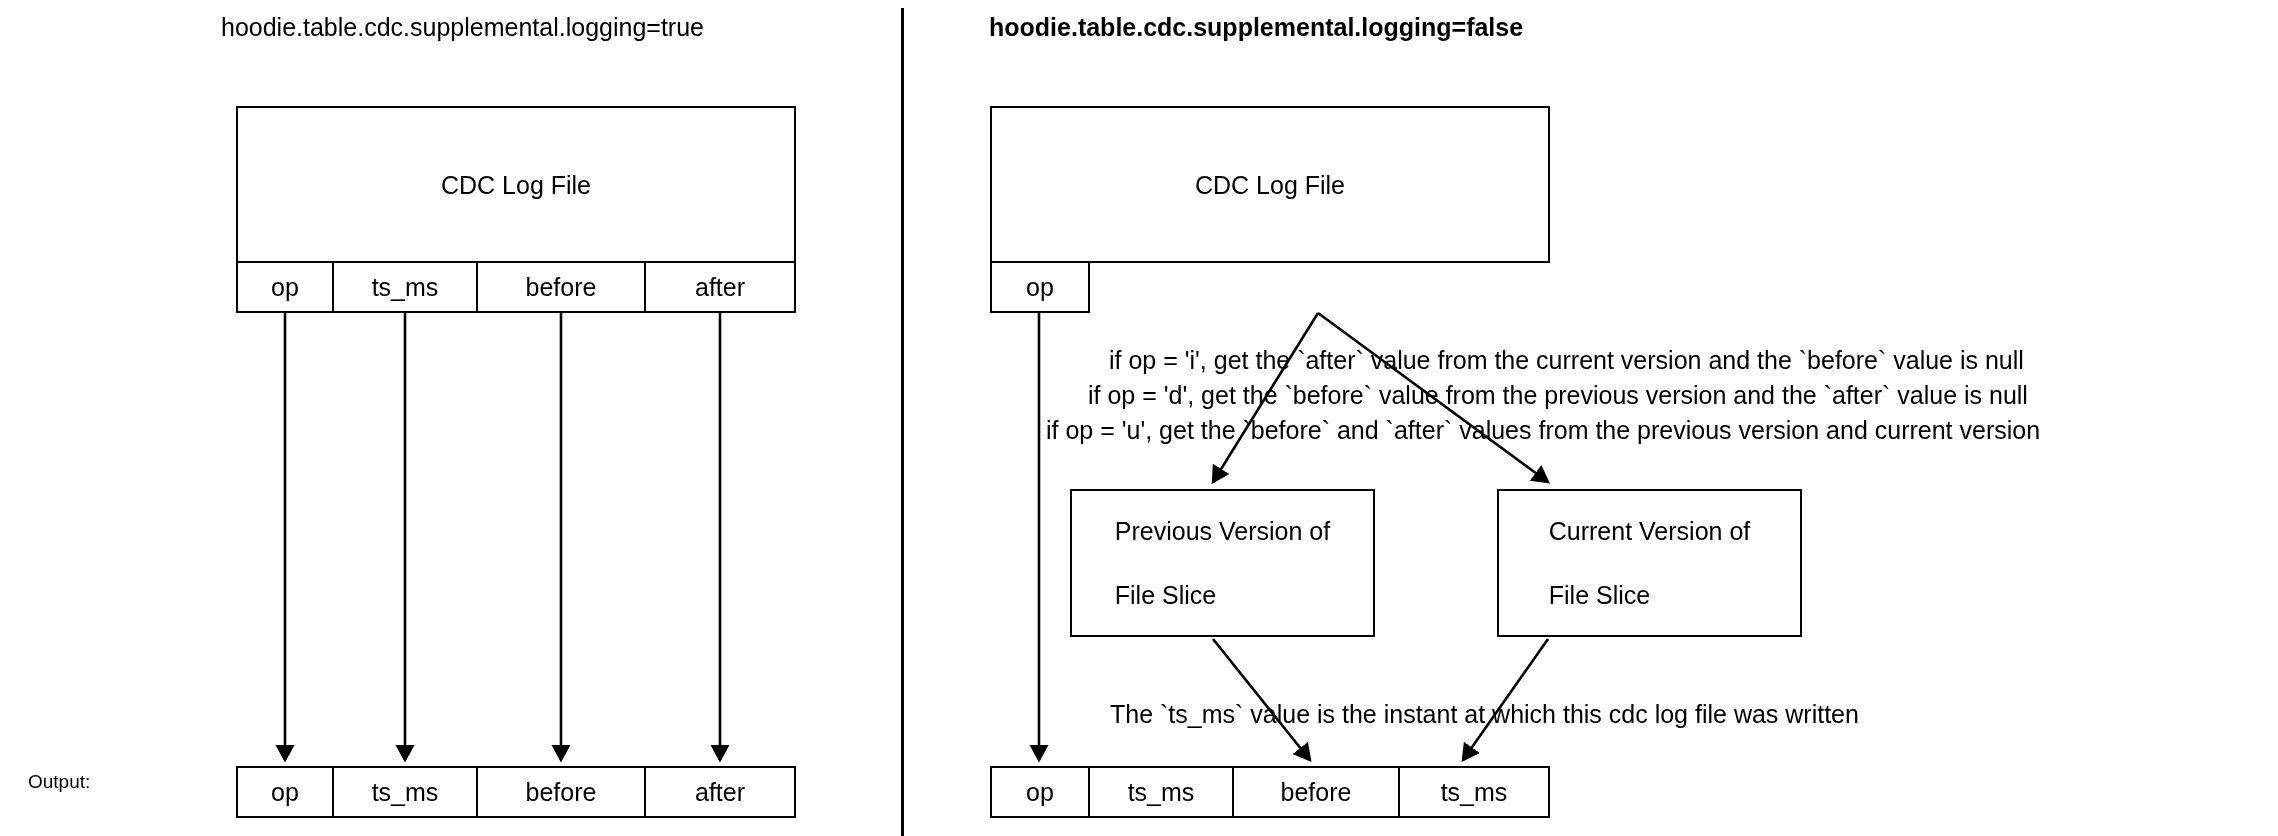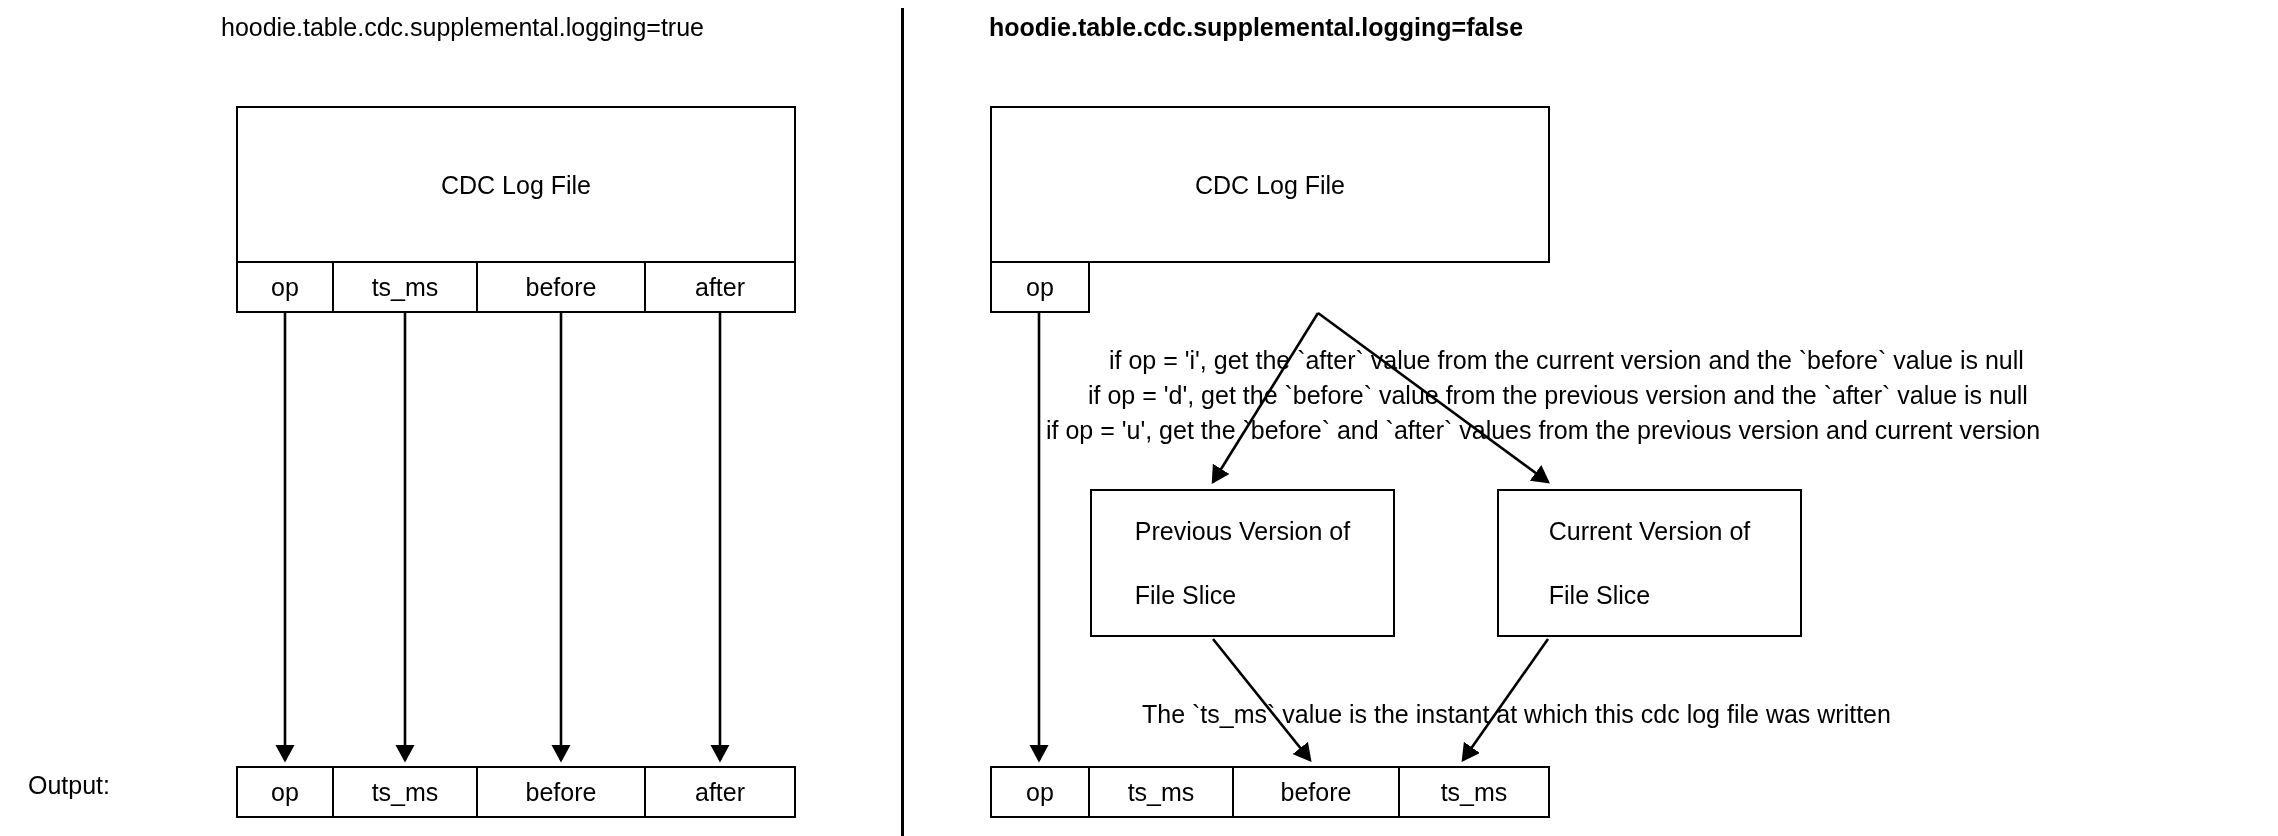--- a/index.html
+++ b/index.html
@@ -69,21 +69,21 @@
   .hdr-cell { position: absolute; box-sizing: border-box;
               border: 2px solid #000000; background: #fff;
               display: flex; align-items: center; justify-content: center;
               font-size: 25px; height: 52px; }
 
   .out-cell { position: absolute; box-sizing: border-box;
               border: 2px solid #000000; background: #fff;
               display: flex; align-items: center; justify-content: center;
               font-size: 25px; height: 52px; }
 
-  .label-output { position: absolute; left: 28px; top: 771px; font-size: 25px; }
+  .label-output { position: absolute; left: 28px; top: 771px; font-size: 19px; }
 
   .version-box { width: 305px; height: 148px; font-size: 25px; }
 </style>
 </head>
 <body>
 
 <div id="canvas">
 
   <div class="panel-title" style="left:221px; top:13px;">hoodie.table.cdc.supplemental.logging=true</div>
 
@@ -106,35 +106,35 @@
   <div class="out-cell" style="left:644px; top:766px; width:152px;">after</div>
 
   <div class="box cdc-header-right">CDC Log File</div>
 
   <div class="hdr-cell" style="left:990px; top:261px; width:100px;">op</div>
 
   <div class="free-text" style="left:1109px; top:346px;">if op = 'i', get the `after` value from the current version and the `before` value is null</div>
   <div class="free-text" style="left:1088px; top:381px;">if op = 'd', get the `before` value from the previous version  and the `after` value is null</div>
   <div class="free-text" style="left:1046px; top:416px;">if op = 'u', get the `before` and `after` values from the previous version and current version</div>
 
-  <div class="box version-box" style="left:1070px; top:489px;margin-left:20px;">
+  <div class="box version-box" style="left:1070px; top:489px;">
     <div>
       <div>Previous Version of</div>
       <div>File Slice</div>
     </div>
   </div>
 
   <div class="box version-box" style="left:1497px; top:489px;">
     <div>
       <div>Current Version of</div>
       <div>File Slice</div>
     </div>
   </div>
 
-  <div class="free-text" style="left:1110px; top:700px;margin-left:32px;">The `ts_ms` value is the instant at which this cdc log file was written</div>
+  <div class="free-text" style="left:1110px; top:700px;">The `ts_ms` value is the instant at which this cdc log file was written</div>
 
   <div class="out-cell" style="left:990px; top:766px; width:100px;">op</div>
   <div class="out-cell" style="left:1088px; top:766px; width:146px;">ts_ms</div>
   <div class="out-cell" style="left:1232px; top:766px; width:168px;">before</div>
   <div class="out-cell" style="left:1398px; top:766px; width:152px;">ts_ms</div>
 
   <svg class="edges" viewBox="0 0 2278 836">
     <defs>
       <marker id="arrow" viewBox="0 0 12 12" refX="9.5" refY="6" markerWidth="7.5" markerHeight="7.5" orient="auto-start-reverse">
         <path d="M 0 0 L 11 6 L 0 12 z" class="arrowhead"></path>

